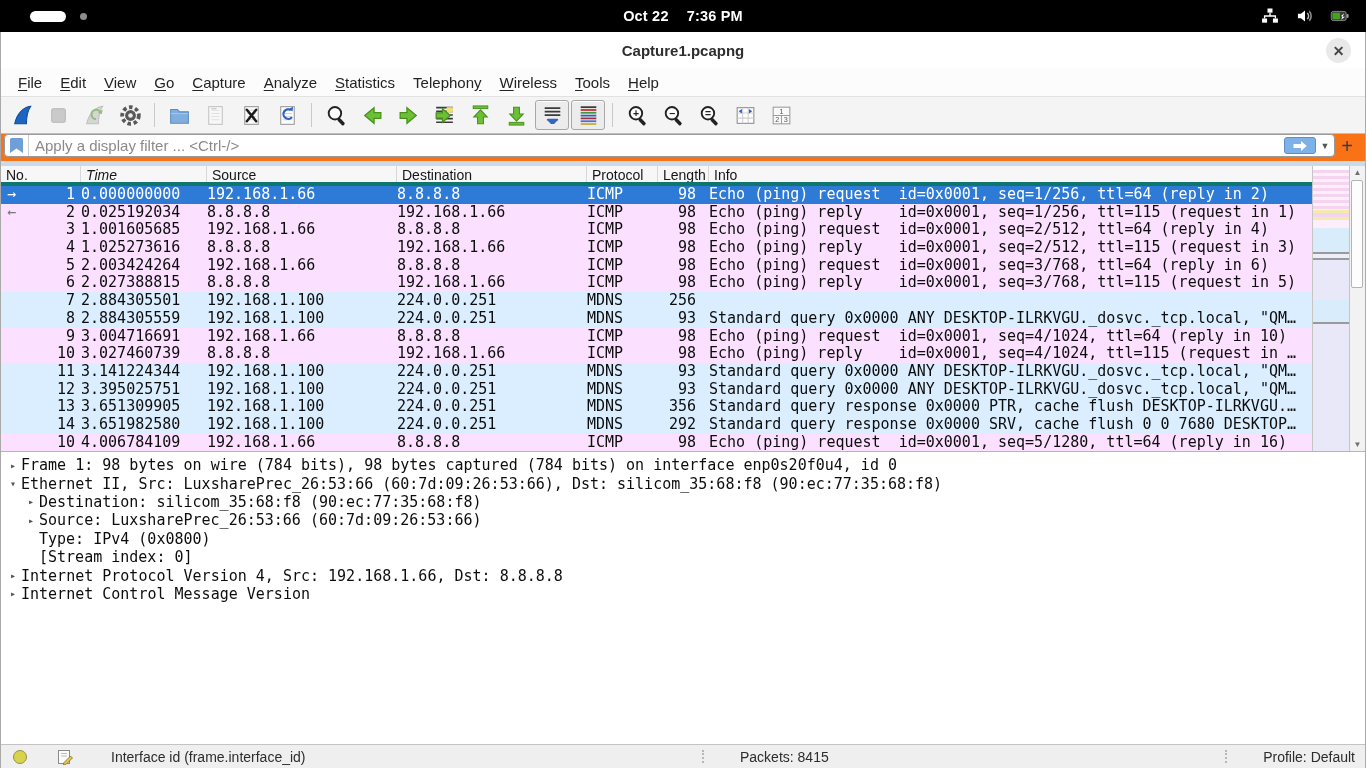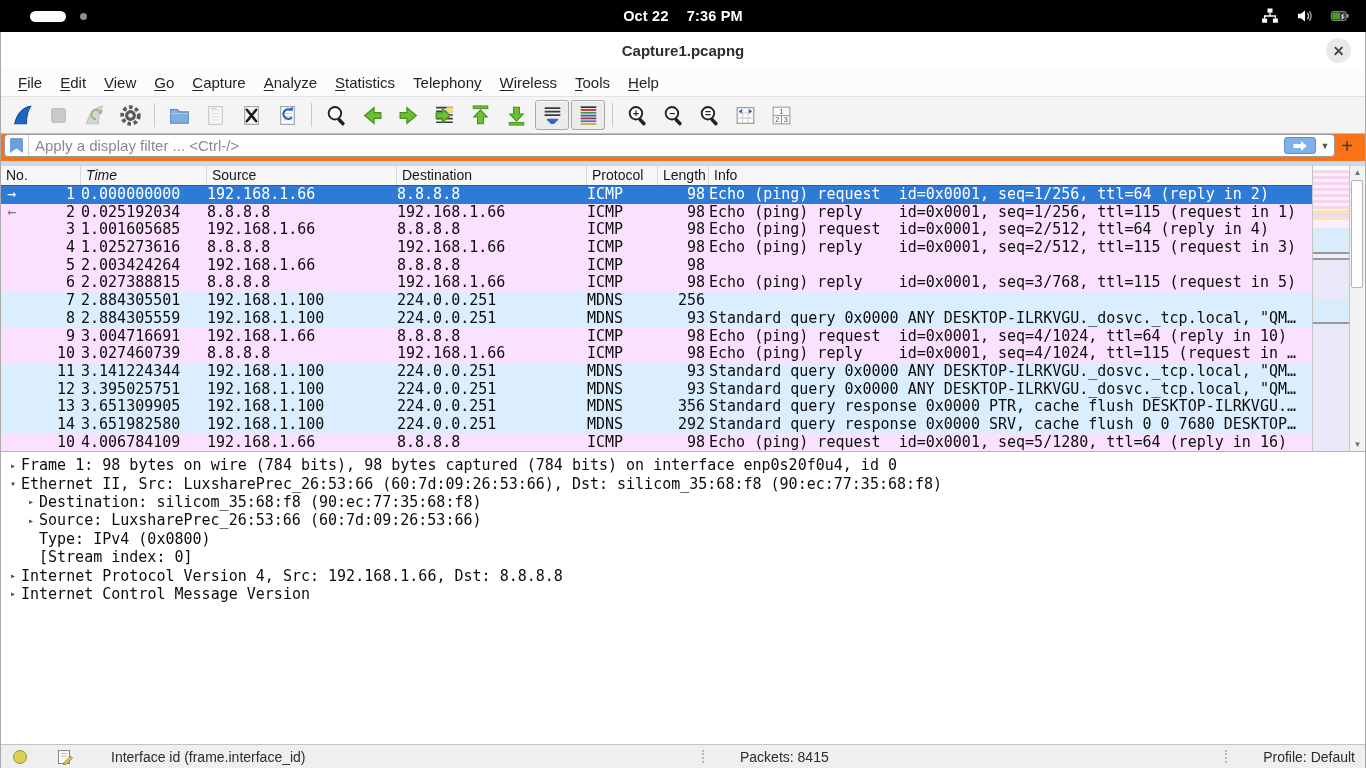--- a/index.html
+++ b/index.html
@@ -59,35 +59,35 @@
   .apply-btn svg { width:16px; height:12px; }
   .filter-caret { width:14px; height:100%; display:flex; align-items:center; justify-content:center;
     color:#555; font-size:9px; margin-right:2px; }
   .plus-btn { width:24px; text-align:center; font-size:20px; color:#3c3c3c; line-height:20px; }
   .band { height:5px; background:#ccd9e8; flex:0 0 5px; }
 
   
   .packet-area { height:286px; flex:0 0 286px; display:flex; overflow:hidden;
     border-bottom:1px solid #b5b5b5; }
   .ptable { flex:1; display:flex; flex-direction:column; overflow:hidden; }
-  .phead { height:20px; display:flex; background:#f7f7f7; border-bottom:1px solid #0f766e;
+  .phead { height:20px; display:flex; background:#f7f7f7; border-bottom:4px solid #0f766e;
     font-size:14px; color:#161616; }
   .phead .hcell { border-right:1px solid #d8d8d8; padding:1px 0 0 5px; white-space:nowrap; overflow:hidden; }
   .prows { flex:1; overflow:hidden; font-family:"DejaVu Sans Mono", monospace; font-size:15px; }
   .prow { height:17.7px; display:flex; white-space:pre; color:#0d0d0d; }
   .prow.icmp { background:#fce0ff; }
   .prow.mdns { background:#daeeff; }
   .prow.selected { background:#2e7ad7; color:#fff; }
   .pcell { overflow:hidden; white-space:pre; padding-top:0px; line-height:17.5px; }
   .c-no    { width:80px;  text-align:right; padding-right:6px; position:relative; }
   .c-time  { width:126px; padding-left:0px; }
   .c-src   { width:190px; }
   .c-dst   { width:190px; }
   .c-proto { width:71px; }
-  .c-len   { width:51px; text-align:right; padding-right:4px; }
+  .c-len   { width:51px; text-align:right; padding-right:13px; }
   .c-info  { flex:1; }
   .marker { position:absolute; left:6px; top:0; }
   .prow.selected .marker { color:#fff; }
   .prow .marker { color:#777; }
 
   
   .h-no{width:80px;} .h-time{width:126px;font-style:italic;} .h-src{width:190px;} .h-dst{width:190px;}
   .h-proto{width:71px;} .h-len{width:51px;} .h-info{flex:1; border-right:none !important;}
 
   
@@ -347,21 +347,21 @@
           <div class="hcell h-dst">Destination</div>
           <div class="hcell h-proto">Protocol</div>
           <div class="hcell h-len">Length</div>
           <div class="hcell h-info">Info</div>
         </div>
         <div class="prows" id="prows">
             <div class="prow selected"><div class="pcell c-no">1<span class="marker">→</span></div><div class="pcell c-time">0.000000000</div><div class="pcell c-src">192.168.1.66</div><div class="pcell c-dst">8.8.8.8</div><div class="pcell c-proto">ICMP</div><div class="pcell c-len">98</div><div class="pcell c-info">Echo (ping) request  id=0x0001, seq=1/256, ttl=64 (reply in 2)</div></div>
             <div class="prow icmp"><div class="pcell c-no">2<span class="marker">←</span></div><div class="pcell c-time">0.025192034</div><div class="pcell c-src">8.8.8.8</div><div class="pcell c-dst">192.168.1.66</div><div class="pcell c-proto">ICMP</div><div class="pcell c-len">98</div><div class="pcell c-info">Echo (ping) reply    id=0x0001, seq=1/256, ttl=115 (request in 1)</div></div>
             <div class="prow icmp"><div class="pcell c-no">3</div><div class="pcell c-time">1.001605685</div><div class="pcell c-src">192.168.1.66</div><div class="pcell c-dst">8.8.8.8</div><div class="pcell c-proto">ICMP</div><div class="pcell c-len">98</div><div class="pcell c-info">Echo (ping) request  id=0x0001, seq=2/512, ttl=64 (reply in 4)</div></div>
             <div class="prow icmp"><div class="pcell c-no">4</div><div class="pcell c-time">1.025273616</div><div class="pcell c-src">8.8.8.8</div><div class="pcell c-dst">192.168.1.66</div><div class="pcell c-proto">ICMP</div><div class="pcell c-len">98</div><div class="pcell c-info">Echo (ping) reply    id=0x0001, seq=2/512, ttl=115 (request in 3)</div></div>
-            <div class="prow icmp"><div class="pcell c-no">5</div><div class="pcell c-time">2.003424264</div><div class="pcell c-src">192.168.1.66</div><div class="pcell c-dst">8.8.8.8</div><div class="pcell c-proto">ICMP</div><div class="pcell c-len">98</div></div>
+            <div class="prow icmp"><div class="pcell c-no">5</div><div class="pcell c-time">2.003424264</div><div class="pcell c-src">192.168.1.66</div><div class="pcell c-dst">8.8.8.8</div><div class="pcell c-proto">ICMP</div><div class="pcell c-len">98</div><div class="pcell c-info">Echo (ping) request  id=0x0001, seq=3/768, ttl=64 (reply in 6)</div></div>
             <div class="prow icmp"><div class="pcell c-no">6</div><div class="pcell c-time">2.027388815</div><div class="pcell c-src">8.8.8.8</div><div class="pcell c-dst">192.168.1.66</div><div class="pcell c-proto">ICMP</div><div class="pcell c-len">98</div><div class="pcell c-info">Echo (ping) reply    id=0x0001, seq=3/768, ttl=115 (request in 5)</div></div>
             <div class="prow mdns"><div class="pcell c-no">7</div><div class="pcell c-time">2.884305501</div><div class="pcell c-src">192.168.1.100</div><div class="pcell c-dst">224.0.0.251</div><div class="pcell c-proto">MDNS</div><div class="pcell c-len">256</div></div>
             <div class="prow mdns"><div class="pcell c-no">8</div><div class="pcell c-time">2.884305559</div><div class="pcell c-src">192.168.1.100</div><div class="pcell c-dst">224.0.0.251</div><div class="pcell c-proto">MDNS</div><div class="pcell c-len">93</div><div class="pcell c-info">Standard query 0x0000 ANY DESKTOP-ILRKVGU._dosvc._tcp.local, "QM…</div></div>
             <div class="prow icmp"><div class="pcell c-no">9</div><div class="pcell c-time">3.004716691</div><div class="pcell c-src">192.168.1.66</div><div class="pcell c-dst">8.8.8.8</div><div class="pcell c-proto">ICMP</div><div class="pcell c-len">98</div><div class="pcell c-info">Echo (ping) request  id=0x0001, seq=4/1024, ttl=64 (reply in 10)</div></div>
             <div class="prow icmp"><div class="pcell c-no">10</div><div class="pcell c-time">3.027460739</div><div class="pcell c-src">8.8.8.8</div><div class="pcell c-dst">192.168.1.66</div><div class="pcell c-proto">ICMP</div><div class="pcell c-len">98</div><div class="pcell c-info">Echo (ping) reply    id=0x0001, seq=4/1024, ttl=115 (request in …</div></div>
             <div class="prow mdns"><div class="pcell c-no">11</div><div class="pcell c-time">3.141224344</div><div class="pcell c-src">192.168.1.100</div><div class="pcell c-dst">224.0.0.251</div><div class="pcell c-proto">MDNS</div><div class="pcell c-len">93</div><div class="pcell c-info">Standard query 0x0000 ANY DESKTOP-ILRKVGU._dosvc._tcp.local, "QM…</div></div>
             <div class="prow mdns"><div class="pcell c-no">12</div><div class="pcell c-time">3.395025751</div><div class="pcell c-src">192.168.1.100</div><div class="pcell c-dst">224.0.0.251</div><div class="pcell c-proto">MDNS</div><div class="pcell c-len">93</div><div class="pcell c-info">Standard query 0x0000 ANY DESKTOP-ILRKVGU._dosvc._tcp.local, "QM…</div></div>
             <div class="prow mdns"><div class="pcell c-no">13</div><div class="pcell c-time">3.651309905</div><div class="pcell c-src">192.168.1.100</div><div class="pcell c-dst">224.0.0.251</div><div class="pcell c-proto">MDNS</div><div class="pcell c-len">356</div><div class="pcell c-info">Standard query response 0x0000 PTR, cache flush DESKTOP-ILRKVGU.…</div></div>
             <div class="prow mdns"><div class="pcell c-no">14</div><div class="pcell c-time">3.651982580</div><div class="pcell c-src">192.168.1.100</div><div class="pcell c-dst">224.0.0.251</div><div class="pcell c-proto">MDNS</div><div class="pcell c-len">292</div><div class="pcell c-info">Standard query response 0x0000 SRV, cache flush 0 0 7680 DESKTOP…</div></div>
             <div class="prow icmp"><div class="pcell c-no">10</div><div class="pcell c-time">4.006784109</div><div class="pcell c-src">192.168.1.66</div><div class="pcell c-dst">8.8.8.8</div><div class="pcell c-proto">ICMP</div><div class="pcell c-len">98</div><div class="pcell c-info">Echo (ping) request  id=0x0001, seq=5/1280, ttl=64 (reply in 16)</div></div>

